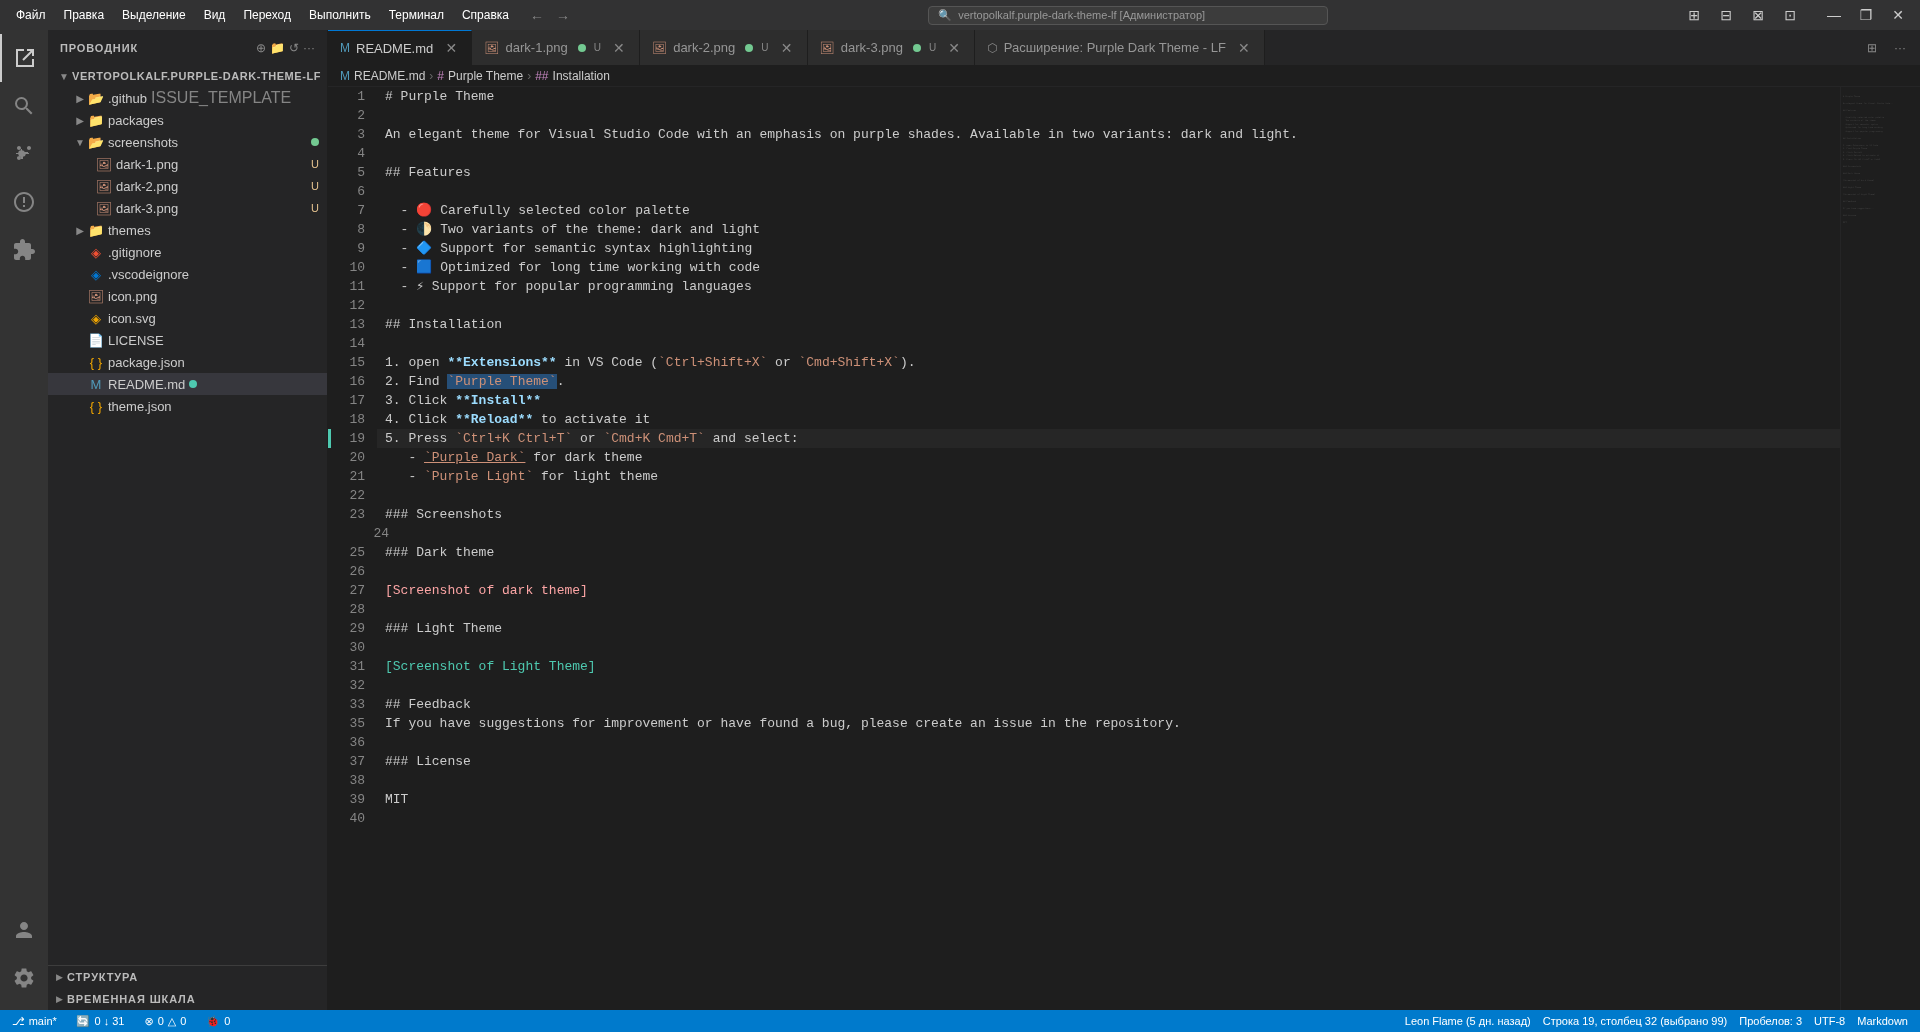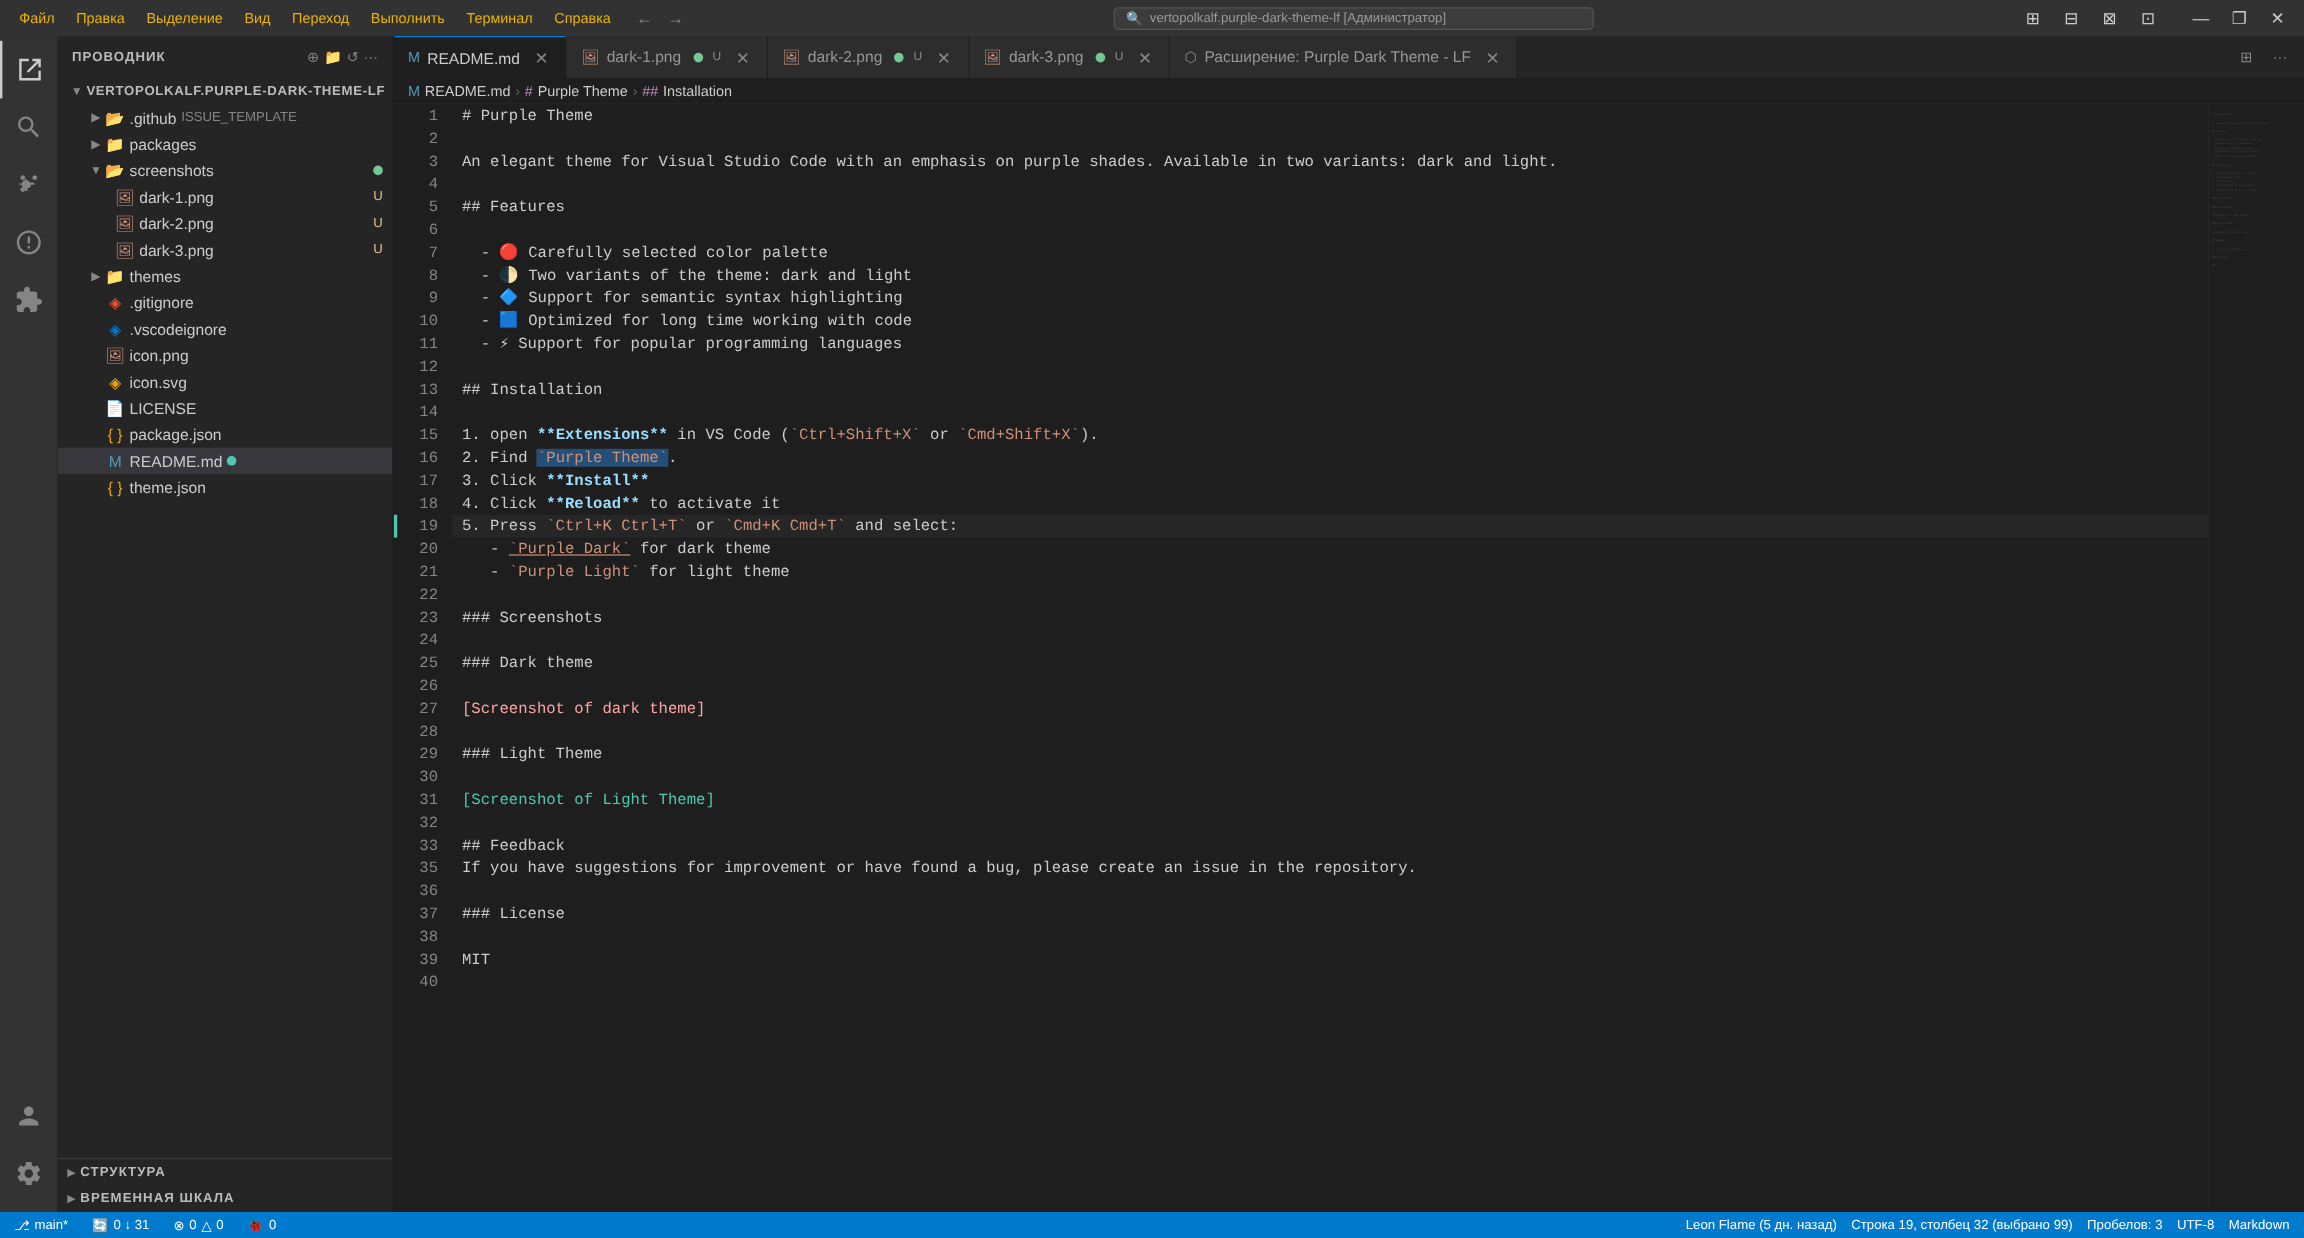--- a/index.html
+++ b/index.html
@@ -1,21 +1,21 @@
 <!DOCTYPE html>
 <html><head>
   <meta charset="utf-8">
   <style>
     * { margin: 0; padding: 0; box-sizing: border-box; }
     body { font-family: 'Segoe UI', sans-serif; font-size: 12px; background: #1e1e1e; color: #cccccc; display: flex; flex-direction: column; height: 100vh; overflow: hidden; }
 
     
     .title-bar { display: flex; align-items: center; background: #323233; height: 30px; padding: 0 8px; gap: 8px; flex-shrink: 0; }
     .title-bar-menu { display: flex; gap: 2px; }
-    .title-bar-menu span { padding: 3px 8px; font-size: 12px; color: #eab308; cursor: pointer; }
+    .title-bar-menu span { padding: 3px 8px; font-size: 12px; color: #ffffff; cursor: pointer; }
     .title-bar-center { flex: 1; display: flex; justify-content: center; }
     .title-bar-search { background: #3c3c3c; border: 1px solid #555; border-radius: 4px; padding: 2px 10px; color: #cccccc; font-size: 12px; width: 400px; display: flex; align-items: center; gap: 6px; }
     .title-bar-search span { color: #999; font-size: 11px; }
     .title-bar-actions { display: flex; gap: 4px; }
     .title-bar-btn { width: 28px; height: 20px; display: flex; align-items: center; justify-content: center; color: #cccccc; cursor: pointer; font-size: 14px; }
     .nav-arrows { display: flex; gap: 2px; }
     .nav-arrow { width: 24px; height: 24px; display: flex; align-items: center; justify-content: center; color: #888; font-size: 14px; }
 
     
     .app-body { display: flex; flex: 1; overflow: hidden; }
@@ -173,21 +173,21 @@
         <span class="indent"></span>
         <span class="arrow">▼</span>
         <span class="label" style="font-size:11px;font-weight:700;color:#bbbbbb;letter-spacing:0.05em;">VERTOPOLKALF.PURPLE-DARK-THEME-LF</span>
       </div>
 
       <div class="tree-item">
         <span class="indent" style="width:16px;"></span>
         <span class="arrow">▶</span>
         <span class="file-icon">📂</span>
         <span class="label">.github</span>
-        <span style="color:#858585;font-size:11px;margin-left:4px;">ISSUE_TEMPLATE</span>
+        <span style="color:#858585;font-size:16px;margin-left:4px;">ISSUE_TEMPLATE</span>
       </div>
 
       <div class="tree-item">
         <span class="indent" style="width:16px;"></span>
         <span class="arrow">▶</span>
         <span class="file-icon">📁</span>
         <span class="label">packages</span>
       </div>
 
       <div class="tree-item">
@@ -465,21 +465,21 @@
             <div style="display: flex; align-items: stretch;">
               <div style="width: 3px; flex-shrink: 0; background: transparent;"></div>
               <div style="width: 46px; text-align: right; padding-right: 12px; color: rgb(133, 133, 133); font-family: &quot;Courier New&quot;, monospace; font-size: 13px; line-height: 19px; flex-shrink: 0; user-select: none;">22</div>
               <div style="flex: 1 1 0%; padding-left: 8px; font-family: &quot;Courier New&quot;, monospace; font-size: 13px; line-height: 19px; white-space: pre; min-height: 19px;"> </div>
             </div>
             <div style="display: flex; align-items: stretch;">
               <div style="width: 3px; flex-shrink: 0; background: transparent;"></div>
               <div style="width: 46px; text-align: right; padding-right: 12px; color: rgb(133, 133, 133); font-family: &quot;Courier New&quot;, monospace; font-size: 13px; line-height: 19px; flex-shrink: 0; user-select: none;">23</div>
               <div style="flex: 1 1 0%; padding-left: 8px; font-family: &quot;Courier New&quot;, monospace; font-size: 13px; line-height: 19px; white-space: pre; min-height: 19px;"><span style="color:#cccccc;">### Screenshots</span></div>
             </div>
-            <div style="display: flex; align-items: stretch;">
+            <div style="display: flex; align-items: stretch; gap: 24px;">
               <div style="width: 3px; flex-shrink: 0; background: transparent;"></div>
               <div style="width: 46px; text-align: right; padding-right: 12px; color: rgb(133, 133, 133); font-family: &quot;Courier New&quot;, monospace; font-size: 13px; line-height: 19px; flex-shrink: 0; user-select: none;">24</div>
               <div style="flex: 1 1 0%; padding-left: 8px; font-family: &quot;Courier New&quot;, monospace; font-size: 13px; line-height: 19px; white-space: pre; min-height: 19px;"> </div>
             </div>
             <div style="display: flex; align-items: stretch;">
               <div style="width: 3px; flex-shrink: 0; background: transparent;"></div>
               <div style="width: 46px; text-align: right; padding-right: 12px; color: rgb(133, 133, 133); font-family: &quot;Courier New&quot;, monospace; font-size: 13px; line-height: 19px; flex-shrink: 0; user-select: none;">25</div>
               <div style="flex: 1 1 0%; padding-left: 8px; font-family: &quot;Courier New&quot;, monospace; font-size: 13px; line-height: 19px; white-space: pre; min-height: 19px;"><span style="color:#cccccc;">### Dark theme</span></div>
             </div>
             <div style="display: flex; align-items: stretch;">

